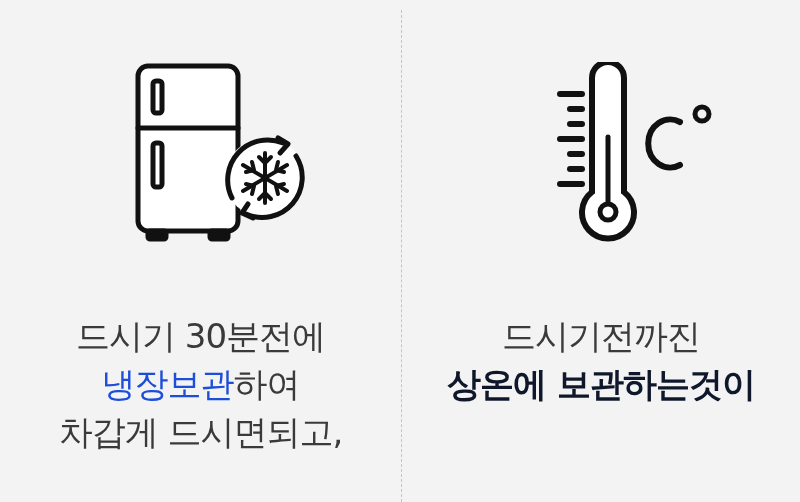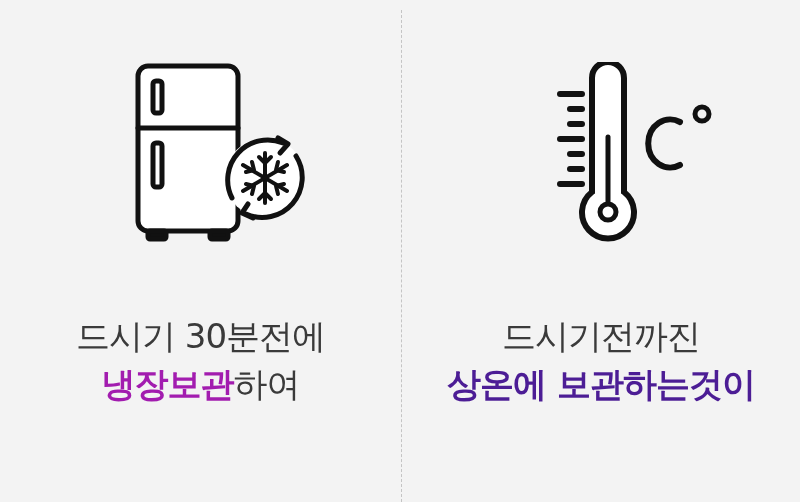--- a/index.html
+++ b/index.html
@@ -22,22 +22,22 @@
   .icon-wrap { position: absolute; top: 58px; }
   .panel.left .icon-wrap { left: 128px; }
   .panel.right .icon-wrap { left: 148px; top: 62px; }
   .text-block {
     position: absolute; top: 312px; left: 0; right: 0;
     text-align: center; color: #3a3a3a;
     font-size: 34px; line-height: 48px; letter-spacing: -1px;
   }
   .panel.right .text-block { top: 312px; }
   .line { display: block; white-space: nowrap; }
-  .hl-blue { color: #a21caf; font-weight: bold; }
-  .hl-pink { color: #4c1d95; font-weight: bold; }
+  .hl-blue { color: #1d4ed8; font-weight: normal; }
+  .hl-pink { color: #0f172a; font-weight: bold; }
 </style>
 </head>
 <body>
 
 <div class="divider"></div>
 
 <section class="panel left">
   <div class="icon-wrap">
     <svg width="180" height="190" viewBox="0 0 180 190" fill="none" stroke="#111" stroke-width="5" stroke-linecap="round" stroke-linejoin="round">
 
@@ -65,20 +65,21 @@
         <polyline points="118,114 126,112 124,104"></polyline>
         <polyline points="156,126 148,128 150,136"></polyline>
         <polyline points="118,126 126,128 124,136"></polyline>
         <polyline points="156,114 148,112 150,104"></polyline>
       </g>
     </svg>
   </div>
   <div class="text-block">
     <span class="line">드시기 30분전에</span>
     <span class="line"><span class="hl-blue">냉장보관</span><span>하여</span></span>
+    <span class="line">차갑게 드시면되고,</span>
   </div>
 </section>
 
 <section class="panel right">
   <div class="icon-wrap">
     <svg width="180" height="180" viewBox="0 0 180 180" fill="none" stroke="#111" stroke-width="6" stroke-linecap="round">
 
       <line x1="10" y1="32" x2="32" y2="32"></line>
       <line x1="20" y1="47" x2="32" y2="47"></line>
       <line x1="20" y1="62" x2="32" y2="62"></line>

